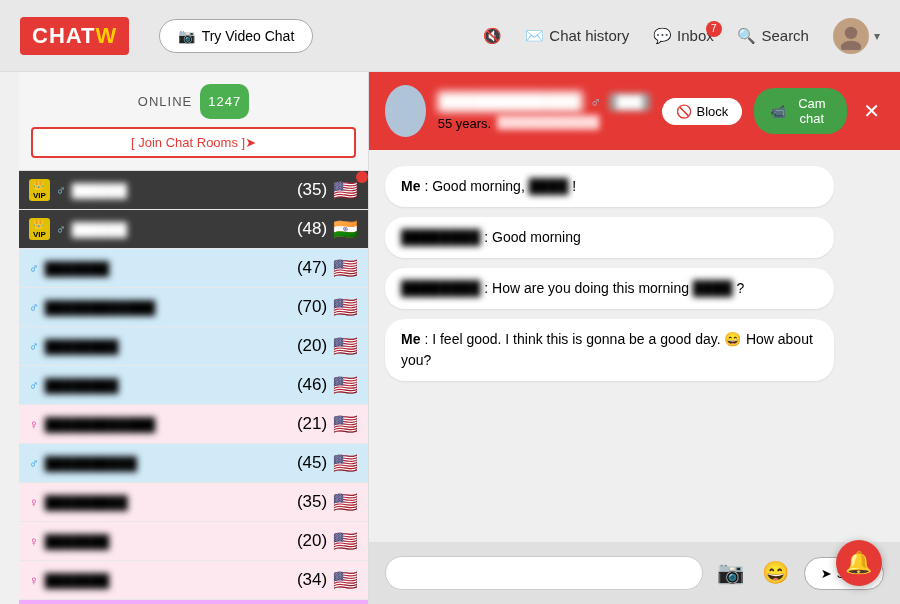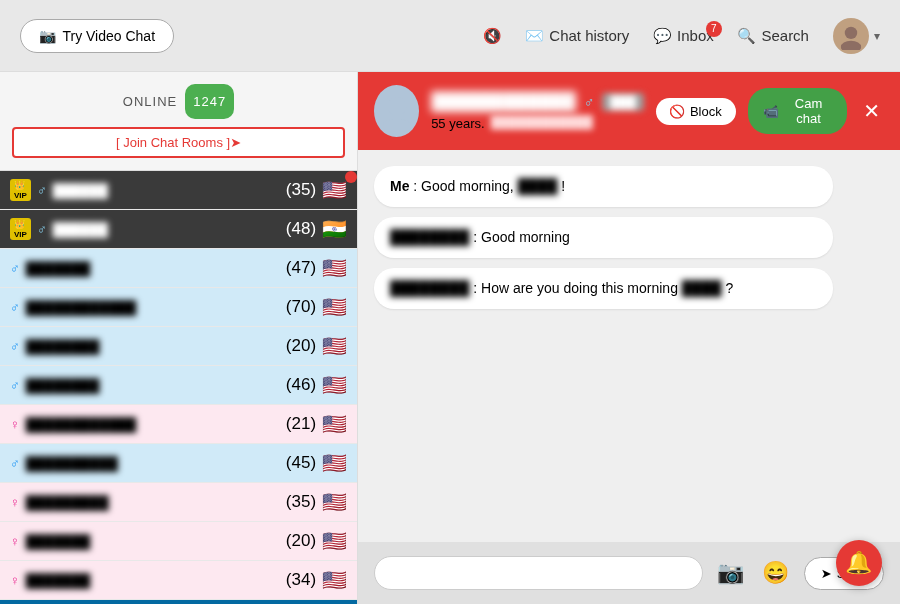--- a/index.html
+++ b/index.html
@@ -81,25 +81,26 @@
 
     
     .main {
       display: flex;
       height: 532px;
     }
 
     
     .sidebar {
       width: 358px;
-      background: #0369a1;
+      background: #f0abfc;
       border-right: 1px solid #ddd;
       display: flex;
       flex-direction: column;
       overflow: hidden;
+      margin-left: 19px;
     }
     .sidebar-header {
       padding: 12px;
       text-align: center;
       background: #f5f5f5;
       border-bottom: 1px solid #ddd;
     }
     .online-badge {
       display: inline-flex;
       align-items: center;
@@ -319,20 +320,23 @@
       align-items: center;
       justify-content: center;
       cursor: pointer;
       box-shadow: 0 2px 8px rgba(0,0,0,0.3);
     }
   </style>
 </head>
 <body>
 
 <div class="header">
+  <div class="logo">
+    CHAT<span>W</span>
+  </div>
   <button class="btn-video">
     <span class="cam-icon">📷</span>
     <span>Try Video Chat</span>
   </button>
   <div class="header-right">
     <div class="header-nav-item">
       <span>🔇</span>
     </div>
     <div class="header-nav-item">
       <span>✉️</span>
@@ -500,20 +504,24 @@
         <span class="message-text"> : Good morning</span>
       </div>
 
       <div class="message-bubble">
         <span class="sender-blur">████████</span>
         <span class="message-text"> : How are you doing this morning </span>
         <span style="filter:blur(3px);display:inline;">████</span>
         <span>?</span>
       </div>
 
+      <div class="message-bubble">
+        <span class="sender-me">Me</span>
+        <span class="message-text"> : I feel good. I think this is gonna be a good day. 😄 How about you?</span>
+      </div>
     </div>
 
     <div class="chat-input-area">
       <input class="chat-input" type="text" placeholder="" style="">
       <button class="input-icon-btn">
         <span>📷</span>
       </button>
       <button class="input-icon-btn">
         <span>😄</span>
       </button>

